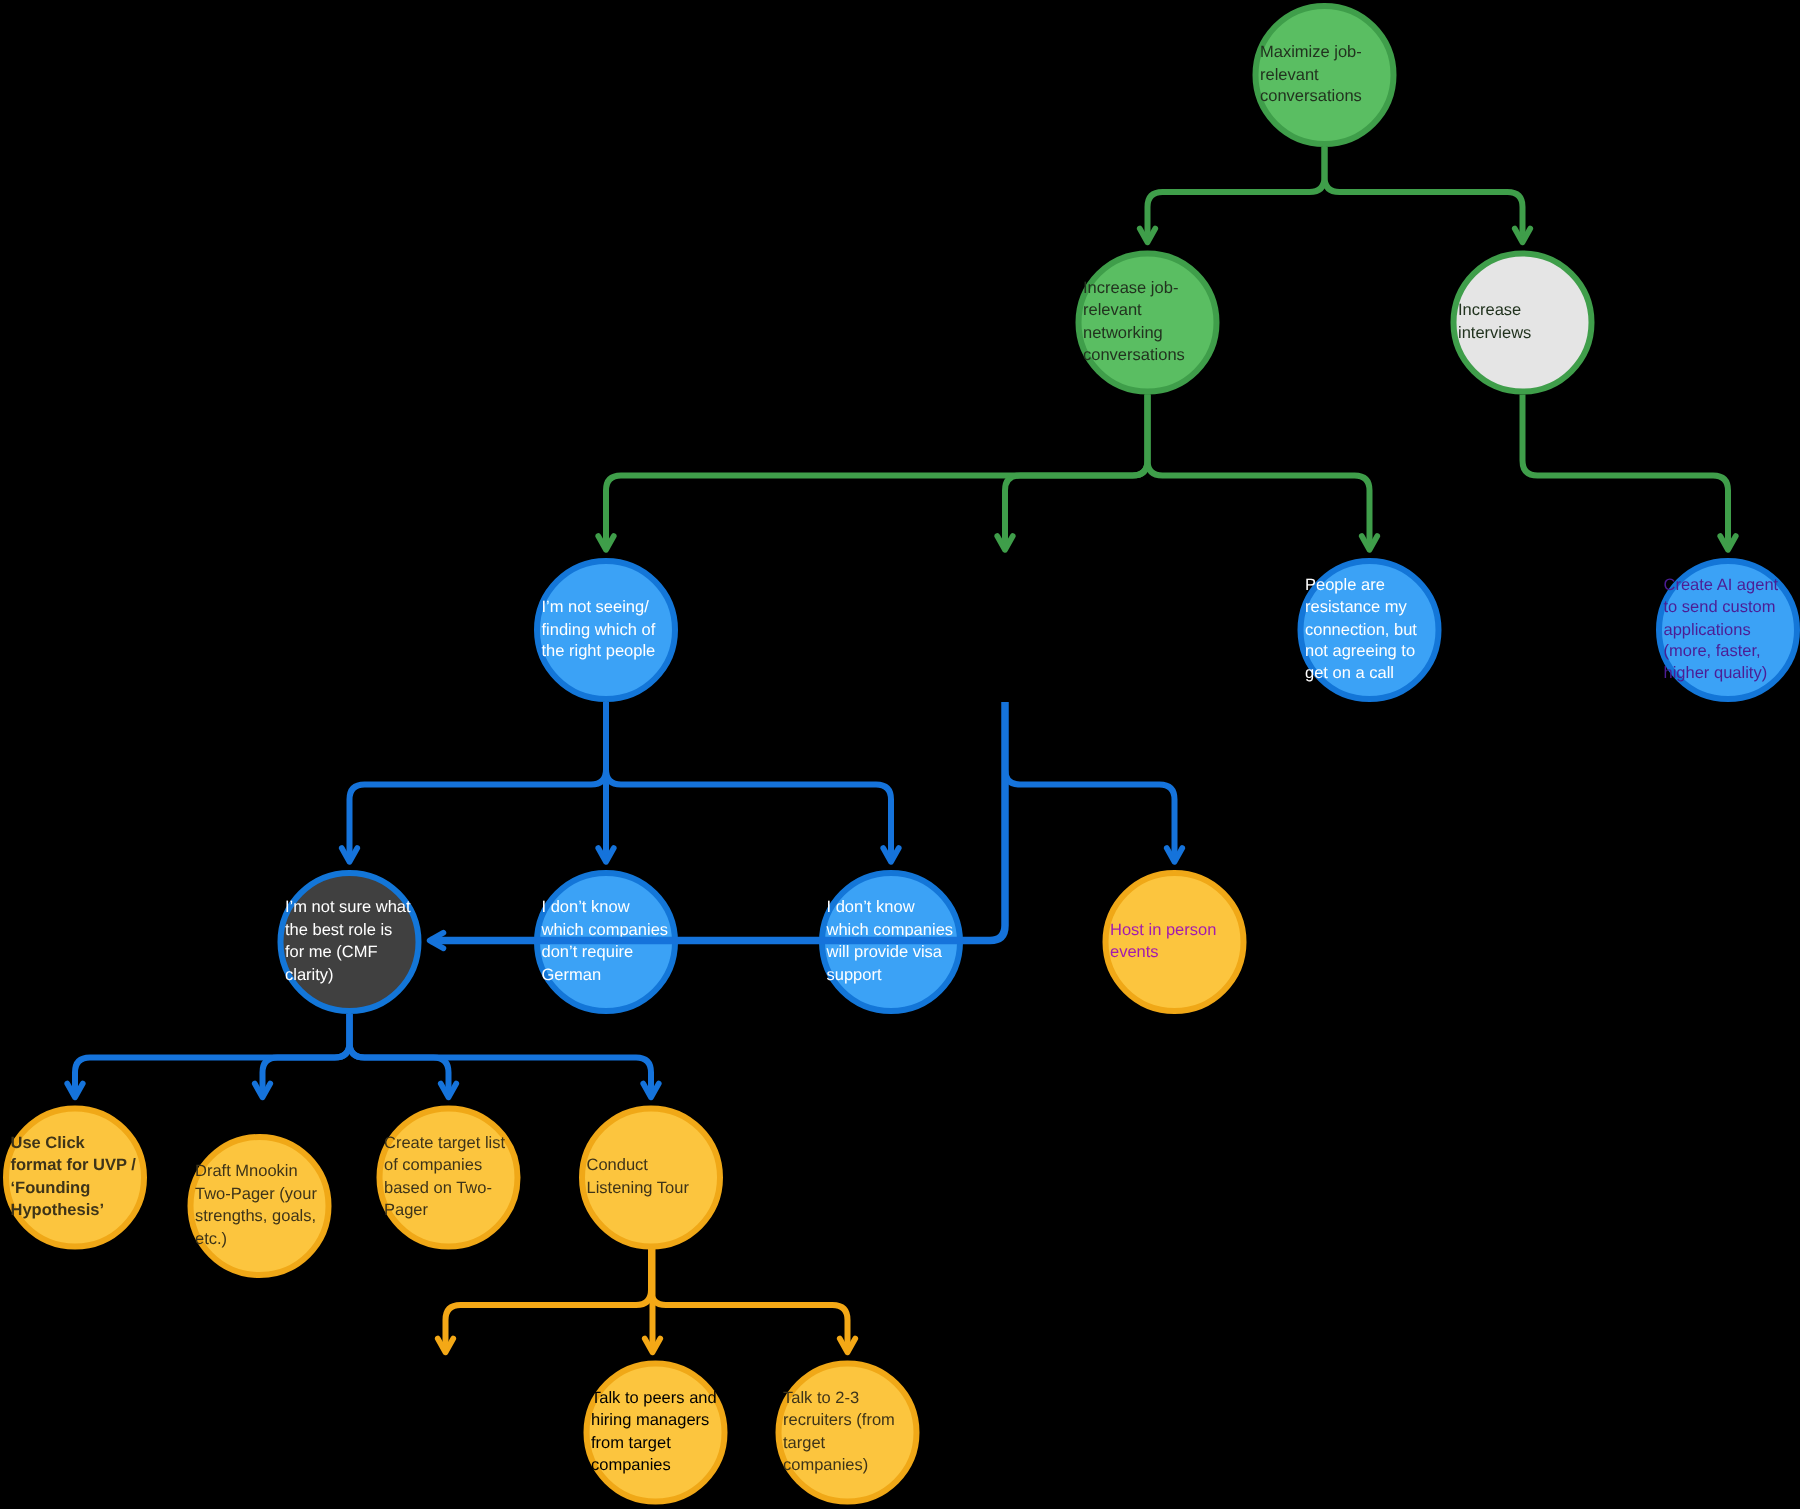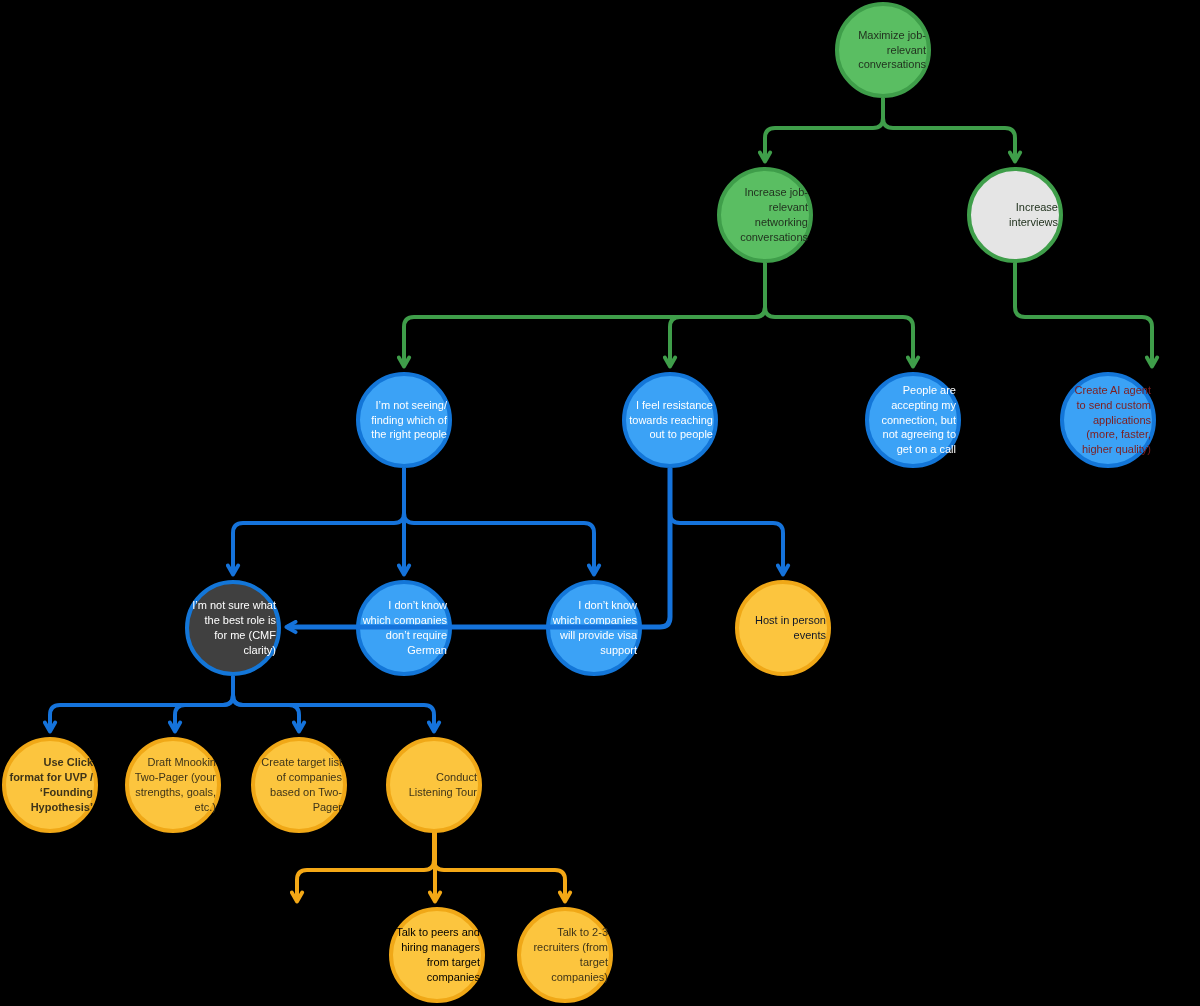--- a/index.html
+++ b/index.html
@@ -21,21 +21,21 @@
     pointer-events: none;
   }
   #nodes { position: absolute; left: 0; top: 0; width: 1200px; height: 1006px; }
   .node {
     position: absolute;
     border-radius: 50%;
     box-sizing: border-box;
     display: flex;
     align-items: center;
     justify-content: center;
-    text-align: right;
+    text-align: left;
     cursor: pointer;
   }
   .node .node-label {
     display: block;
     font-size: 11px;
     line-height: 1.35;
     max-width: 86px;
     word-wrap: break-word;
   }
 </style>
@@ -79,45 +79,42 @@
       </div>
       <div class="node" style="left: 717px; top: 167px; width: 96px; height: 96px; background: rgb(90, 190, 98); border: 4px solid rgb(63, 158, 74); color: rgb(34, 51, 31);">
         <span class="node-label">Increase job-relevant networking conversations</span>
       </div>
       <div class="node" style="left: 967px; top: 167px; width: 96px; height: 96px; background: #e5e5e5; border: 4px solid rgb(63, 158, 74); color: rgb(34, 51, 31);">
         <span class="node-label">Increase interviews</span>
       </div>
       <div class="node" style="left: 356px; top: 372px; width: 96px; height: 96px; background: rgb(59, 162, 246); border: 4px solid rgb(19, 118, 216); color: rgb(255, 255, 255);">
         <span class="node-label">I’m not seeing/ finding which of the right people</span>
       </div>
-      <div class="node" style="left: 622px; top: 372px; width: 96px; height: 96px; background: rgb(59, 162, 246); border: 4px solid rgb(19, 118, 216); color: rgb(255, 255, 255);">
-        <span class="node-label">I feel resistance towards reaching out to people</span>
+      <div class="node" style="left: 865px; top: 372px; width: 96px; height: 96px; background: rgb(59, 162, 246); border: 4px solid rgb(19, 118, 216); color: rgb(255, 255, 255);">
+        <span class="node-label">People are resistance my connection, but not agreeing to get on a call</span>
       </div>
-      <div class="node" style="left: 865px; top: 372px; width: 96px; height: 96px; background: rgb(59, 162, 246); border: 4px solid rgb(19, 118, 216); color: rgb(255, 255, 255);">
-        <span class="node-label">People are accepting my connection, but not agreeing to get on a call</span>
-      </div>
-      <div class="node" style="left: 1060px; top: 372px; width: 96px; height: 96px; background: rgb(59, 162, 246); border: 4px solid rgb(19, 118, 216); color: #7f1d1d;">
+      <div class="node" style="left: 1104px; top: 372px; width: 96px; height: 96px; background: rgb(59, 162, 246); border: 4px solid rgb(19, 118, 216); color: #4c1d95;">
         <span class="node-label">Create AI agent to send custom applications (more, faster, higher quality)</span>
       </div>
       <div class="node" style="left: 185px; top: 580px; width: 96px; height: 96px; background: #404040; border: 4px solid rgb(19, 118, 216); color: rgb(255, 255, 255);">
         <span class="node-label">I’m not sure what the best role is for me (CMF clarity)</span>
       </div>
       <div class="node" style="left: 356px; top: 580px; width: 96px; height: 96px; background: rgb(59, 162, 246); border: 4px solid rgb(19, 118, 216); color: rgb(255, 255, 255);">
         <span class="node-label">I don’t know which companies don’t require German</span>
       </div>
       <div class="node" style="left: 546px; top: 580px; width: 96px; height: 96px; background: rgb(59, 162, 246); border: 4px solid rgb(19, 118, 216); color: rgb(255, 255, 255);">
         <span class="node-label">I don’t know which companies will provide visa support</span>
       </div>
-      <div class="node" style="left: 735px; top: 580px; width: 96px; height: 96px; background: rgb(252, 197, 62); border: 4px solid rgb(240, 168, 23); color: #0f172a;">
+      <div class="node" style="left: 735px; top: 580px; width: 96px; height: 96px; background: rgb(252, 197, 62); border: 4px solid rgb(240, 168, 23); color: #a21caf;">
         <span class="node-label">Host in person events</span>
       </div>
       <div class="node" style="left: 2px; top: 737px; width: 96px; height: 96px; background: rgb(252, 197, 62); border: 4px solid rgb(240, 168, 23); color: rgb(62, 52, 25); font-weight: bold;">
         <span class="node-label">Use Click format for UVP / ‘Founding Hypothesis’</span>
       </div>
-      <div class="node" style="left: 125px; top: 737px; width: 96px; height: 96px; background: rgb(252, 197, 62); border: 4px solid rgb(240, 168, 23); color: rgb(62, 52, 25);">
+      <div class="node" style="left: 125px; top: 756px; width: 96px; height: 96px; background: rgb(252, 197, 62); border: 4px solid rgb(240, 168, 23); color: rgb(62, 52, 25);">
         <span class="node-label">Draft Mnookin Two-Pager (your strengths, goals, etc.)</span>
       </div>
       <div class="node" style="left: 386px; top: 737px; width: 96px; height: 96px; background: rgb(252, 197, 62); border: 4px solid rgb(240, 168, 23); color: rgb(62, 52, 25);">
         <span class="node-label">Conduct Listening Tour</span>
       </div>
       <div class="node" style="left: 251px; top: 737px; width: 96px; height: 96px; background: rgb(252, 197, 62); border: 4px solid rgb(240, 168, 23); color: rgb(62, 52, 25);">
         <span class="node-label">Create target list of companies based on Two-Pager</span>
       </div>
       <div class="node" style="left: 389px; top: 907px; width: 96px; height: 96px; background: rgb(252, 197, 62); border: 4px solid rgb(240, 168, 23); color: #000000;">
         <span class="node-label">Talk to peers and hiring managers from target companies</span>

